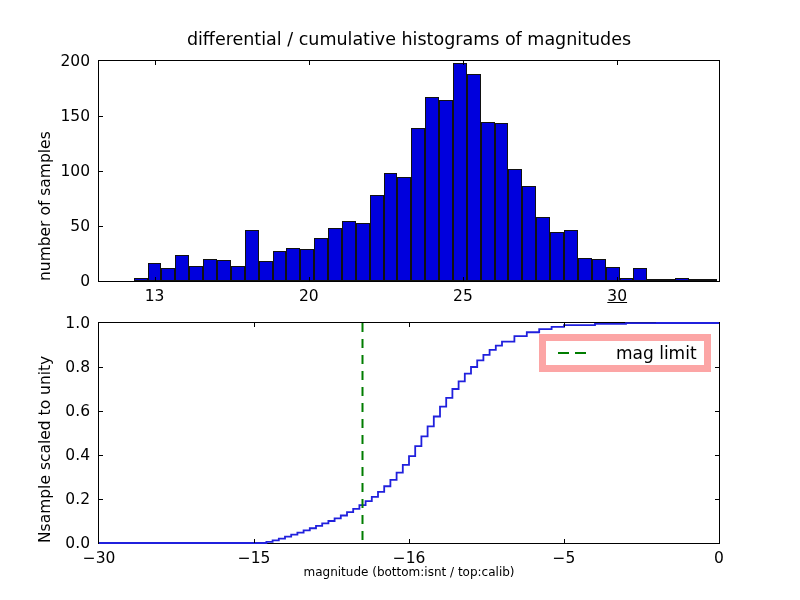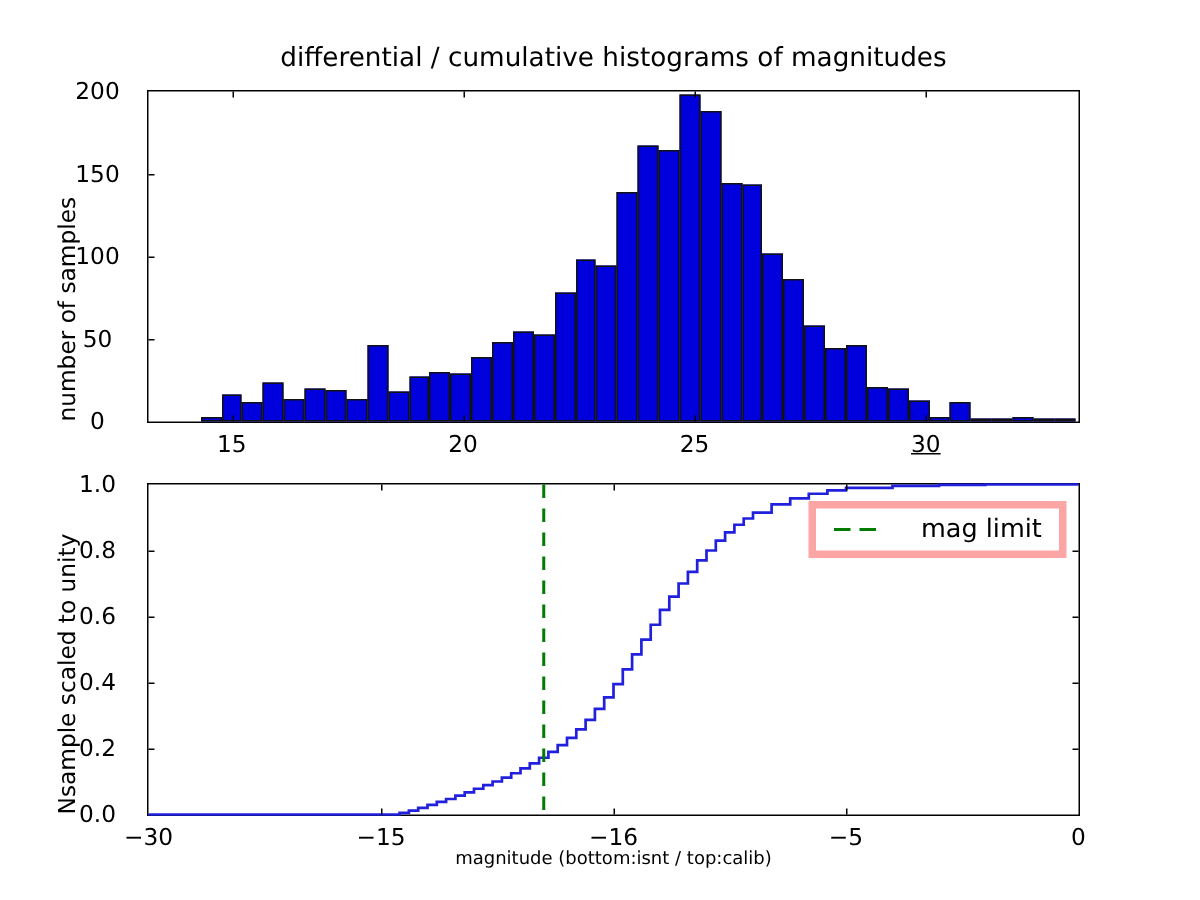--- a/index.html
+++ b/index.html
@@ -83,21 +83,21 @@
     left: 36px;
     top: 543px;
   }
   .ticklabel {
     position: absolute;
     font-size: 15.5px;
     color: #000000;
     white-space: nowrap;
   }
   .ytick-label {
-    text-align: center;
+    text-align: right;
     transform: translateY(-50%);
   }
   .xtick-label {
     text-align: center;
     transform: translateX(-50%);
   }
   .tickmark {
     position: absolute;
     background: #000000;
   }
@@ -123,21 +123,21 @@
     border: 1px solid #111111;
     box-sizing: border-box;
   }
   #legend {
     position: absolute;
     left: 440px;
     top: 11px;
     width: 172px;
     height: 38px;
     box-sizing: border-box;
-    border: 5px solid #fca5a5;
+    border: 7px solid #fca5a5;
     background: #ffffff;
     display: flex;
     align-items: center;
     padding: 0 10px;
   }
   #legend .legend-swatch {
     width: 42px;
     height: 14px;
     position: relative;
     flex: none;
@@ -173,21 +173,21 @@
 
   <div class="ylabel" id="ylabel-top">number of samples</div>
   <div id="top-yticks">
       <div class="ticklabel ytick-label" style="left: 40px; width: 50px; top: 281px;">0</div>
       <div class="ticklabel ytick-label" style="left: 40px; width: 50px; top: 226px;">50</div>
       <div class="ticklabel ytick-label" style="left: 40px; width: 50px; top: 171px;">100</div>
       <div class="ticklabel ytick-label" style="left: 40px; width: 50px; top: 116px;">150</div>
       <div class="ticklabel ytick-label" style="left: 40px; width: 50px; top: 61px;">200</div>
     </div>
   <div id="top-xticks">
-      <div class="ticklabel xtick-label" style="left: 154.522px; top: 287px;">15</div>
+      <div class="ticklabel xtick-label" style="left: 154.522px; top: 287px;">13</div>
       <div class="ticklabel xtick-label" style="left: 308.751px; top: 287px;">20</div>
       <div class="ticklabel xtick-label" style="left: 462.98px; top: 287px;">25</div>
       <div class="ticklabel xtick-label" style="left: 617.209px; top: 287px; text-decoration: underline;">30</div>
     </div>
 
   <div class="axes" id="axes-top">
     <div class="plotarea" id="top-plotarea">
         <div class="bar" style="left: 34.7015px; width: 13.8806px; height: 3.3px; background: rgb(0, 0, 221); border-color: rgb(17, 17, 17);"></div>
         <div class="bar" style="left: 48.5821px; width: 13.8806px; height: 17.6px; background: rgb(0, 0, 221); border-color: rgb(17, 17, 17);"></div>
         <div class="bar" style="left: 62.4627px; width: 13.8806px; height: 13.2px; background: rgb(0, 0, 221); border-color: rgb(17, 17, 17);"></div>

